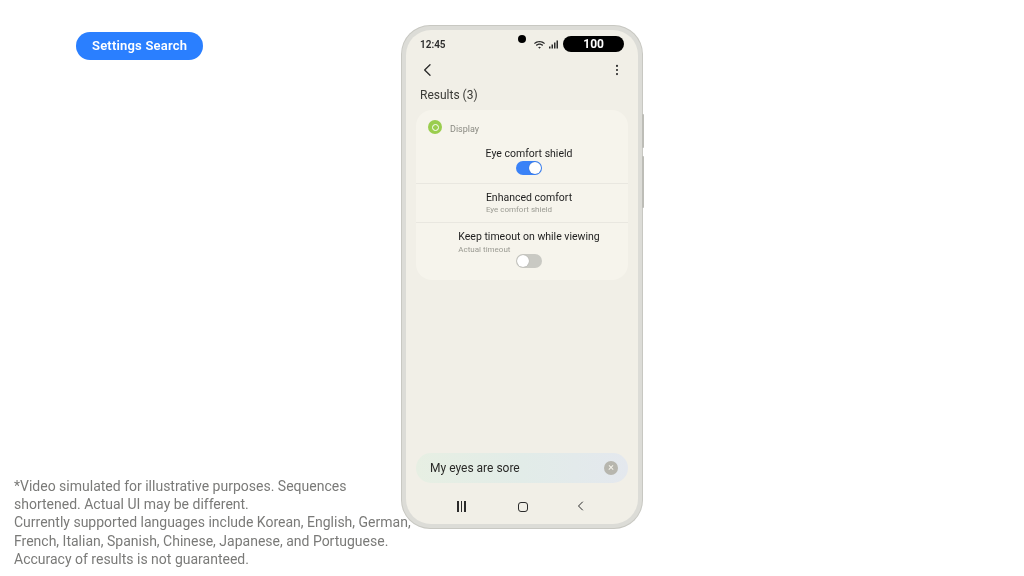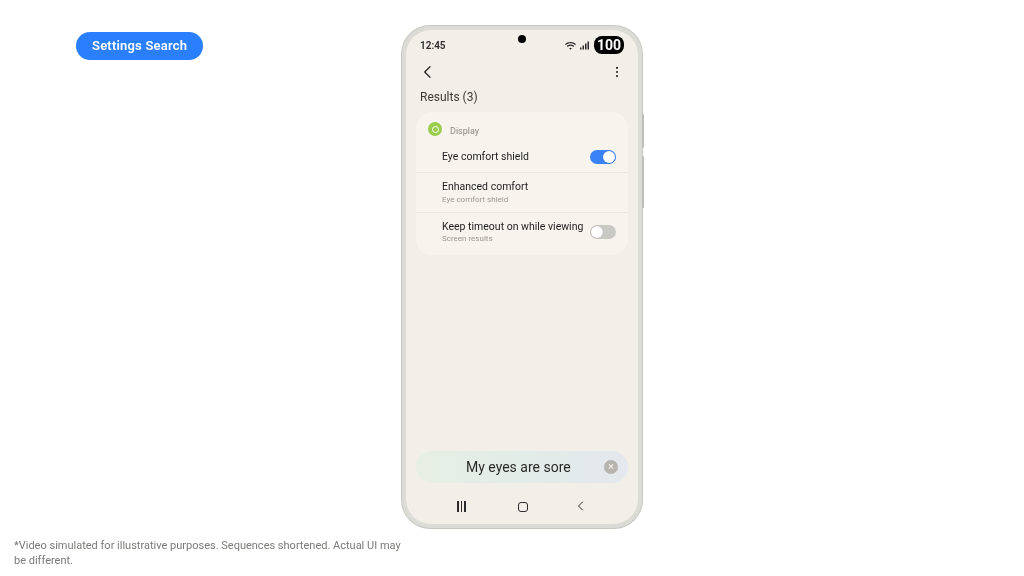--- a/index.html
+++ b/index.html
@@ -16,72 +16,72 @@
   .cam{position:absolute;top:9px;left:50%;transform:translateX(-50%);width:8px;height:8px;border-radius:50%;background:#000;z-index:5;}
   
   .sidebtn{position:absolute;right:-2px;background:#bdbdb7;border-radius:1px;}
   .sb1{top:88px;width:2px;height:34px;}
   .sb2{top:130px;width:2px;height:52px;}
 
   
   .status{display:flex;justify-content:space-between;align-items:center;padding:6px 14px 2px;font-size:10px;font-weight:600;color:#2b2b2b;gap:12px;}
   .status-right{display:flex;gap:4px;align-items:center;}
   .s-icon svg{display:block;}
-  .batt{background:#000;color:#fff;border-radius:8px;padding:1px 3px;font-size:14px;font-weight:700;}
+  .batt{background:#000;color:#fff;border-radius:8px;padding:1px 20px;font-size:12px;font-weight:700;}
 
   
   .header{display:flex;justify-content:space-between;align-items:center;padding:8px 14px 6px;}
   .back svg,.more svg{display:block;}
   .back,.more{cursor:pointer;}
 
   
   .results-label{font-size:12px;color:#3a3a36;padding:4px 14px 8px;}
 
   
   .card{margin:0 10px;background:#f6f4ec;border-radius:16px;padding:10px 0 4px;}
   .section-head{display:flex;align-items:flex-end;gap:8px;padding:0 12px 6px;}
   .sec-icon{width:14px;height:14px;border-radius:50%;background:#9acd4e;display:flex;align-items:center;justify-content:center;}
   .sec-icon::after{content:"";width:5px;height:5px;border-radius:50%;border:1px solid #fff;}
   .sec-label{font-size:9px;color:#8a8a82;}
 
-  .item{display:flex;justify-content:space-between;align-items:center;padding:8px 12px 8px 26px;}
+  .item{display:flex;justify-content:space-between;align-items:center;padding:8px 12px 8px 26px;flex-direction:column;}
   .item+.item{border-top:1px solid rgba(0,0,0,.05);margin-top:0;}
   .item-text .title{font-size:10.5px;color:#1e1e1e;line-height:1.2;}
   .item-text .sub{font-size:8px;color:#9a9a92;margin-top:1px;}
 
   .toggle{width:26px;height:14px;border-radius:8px;position:relative;flex:0 0 auto;}
   .toggle .knob{position:absolute;top:1px;width:12px;height:12px;border-radius:50%;background:#fff;box-shadow:0 0 1px rgba(0,0,0,.3);}
   .toggle.on{background:#3a82f7;}
   .toggle.on .knob{right:1px;}
   .toggle.off{background:#c9c9c3;}
   .toggle.off .knob{left:1px;}
 
   
   .flex-grow{flex:1;}
 
   
   .searchbar{margin:0 10px 8px;background:linear-gradient(90deg,#e7efe3,#e2ece8,#e4e8ee);border-radius:18px;display:flex;align-items:center;padding:8px 10px 8px 14px;}
-  .search-text{flex:1;font-size:14px;color:#2a2a28;margin-left:36px;}
+  .search-text{flex:1;font-size:12px;color:#2a2a28;}
   .clear{width:14px;height:14px;border-radius:50%;background:#b7b6ae;display:flex;align-items:center;justify-content:center;cursor:pointer;}
   .clear::before,.clear::after{content:"";position:absolute;width:6px;height:1.3px;background:#f6f4ec;}
   .clear{position:relative;}
   .clear::before{transform:rotate(45deg);}
   .clear::after{transform:rotate(-45deg);}
 
   
   .navbar{display:flex;justify-content:space-around;align-items:center;padding:6px 28px 8px;}
   .nav-btn{cursor:pointer;color:#2b2b2b;}
   .nav-recent{width:14px;height:2px;display:flex;gap:2px;}
   .nav-recent span{width:2px;height:10px;background:#2b2b2b;display:inline-block;}
   .nav-recent{display:flex;align-items:center;}
   .nav-recent span{width:1.5px;height:11px;}
   .nav-home{width:10px;height:10px;border:1.6px solid #2b2b2b;border-radius:3px;}
 
   
-  .footnotes{position:absolute;left:14px;bottom:8px;font-size:11px;line-height:1.3;color:#7a7a78;max-width:400px;}
+  .footnotes{position:absolute;left:14px;bottom:8px;font-size:14px;line-height:1.3;color:#7a7a78;max-width:400px;}
 </style>
 </head>
 <body>
 
 <div class="badge">Settings Search</div>
 
 <div class="phone">
   <div class="sidebtn sb1"></div>
   <div class="sidebtn sb2"></div>
   <div class="cam"></div>
@@ -139,21 +139,21 @@
       <div class="item">
         <div class="item-text">
           <div class="title">Enhanced comfort</div>
           <div class="sub">Eye comfort shield</div>
         </div>
       </div>
 
       <div class="item">
         <div class="item-text">
           <div class="title">Keep timeout on while viewing</div>
-          <div class="sub">Screen results</div>
+          <div class="sub">Actual timeout</div>
         </div>
         <div class="toggle off">
             <div class="knob"></div>
           </div>
       </div>
     </div>
 
     <div class="flex-grow"></div>
 
     <div class="searchbar">
@@ -173,13 +173,14 @@
             <path d="M15 4l-8 8 8 8" stroke="#2b2b2b" stroke-width="2" fill="none" stroke-linecap="round" stroke-linejoin="round"></path>
           </svg>
       </span>
     </div>
 
   </div>
 </div>
 
 <div class="footnotes">
   <div>*Video simulated for illustrative purposes. Sequences shortened. Actual UI may be different.</div>
+  <div> Currently supported languages include Korean, English, German, French, Italian, Spanish, Chinese, Japanese, and Portuguese. Accuracy of results is not guaranteed.</div>
 </div>
 
 </body></html>

